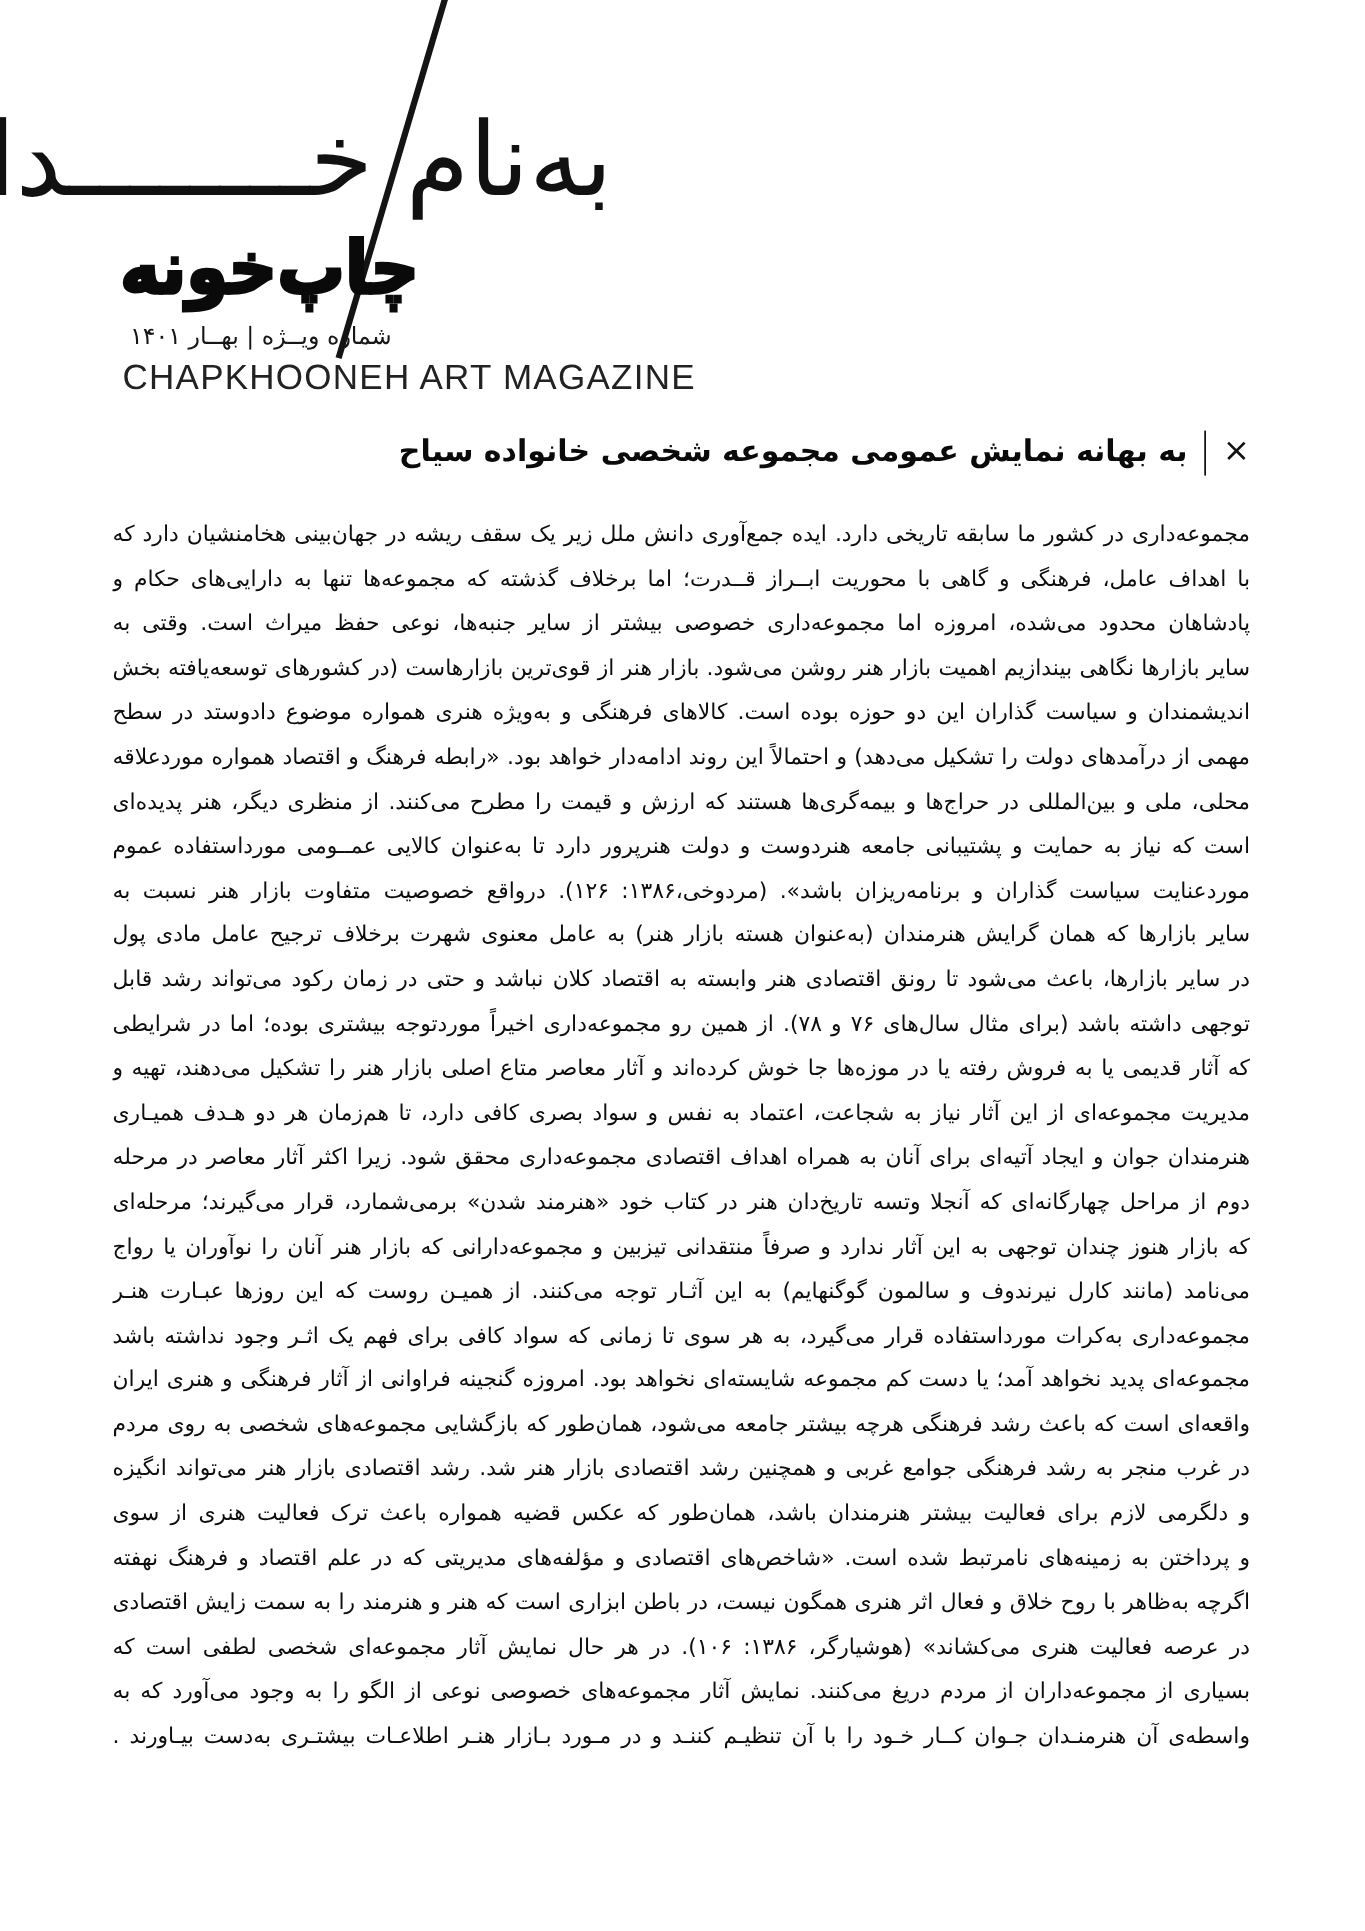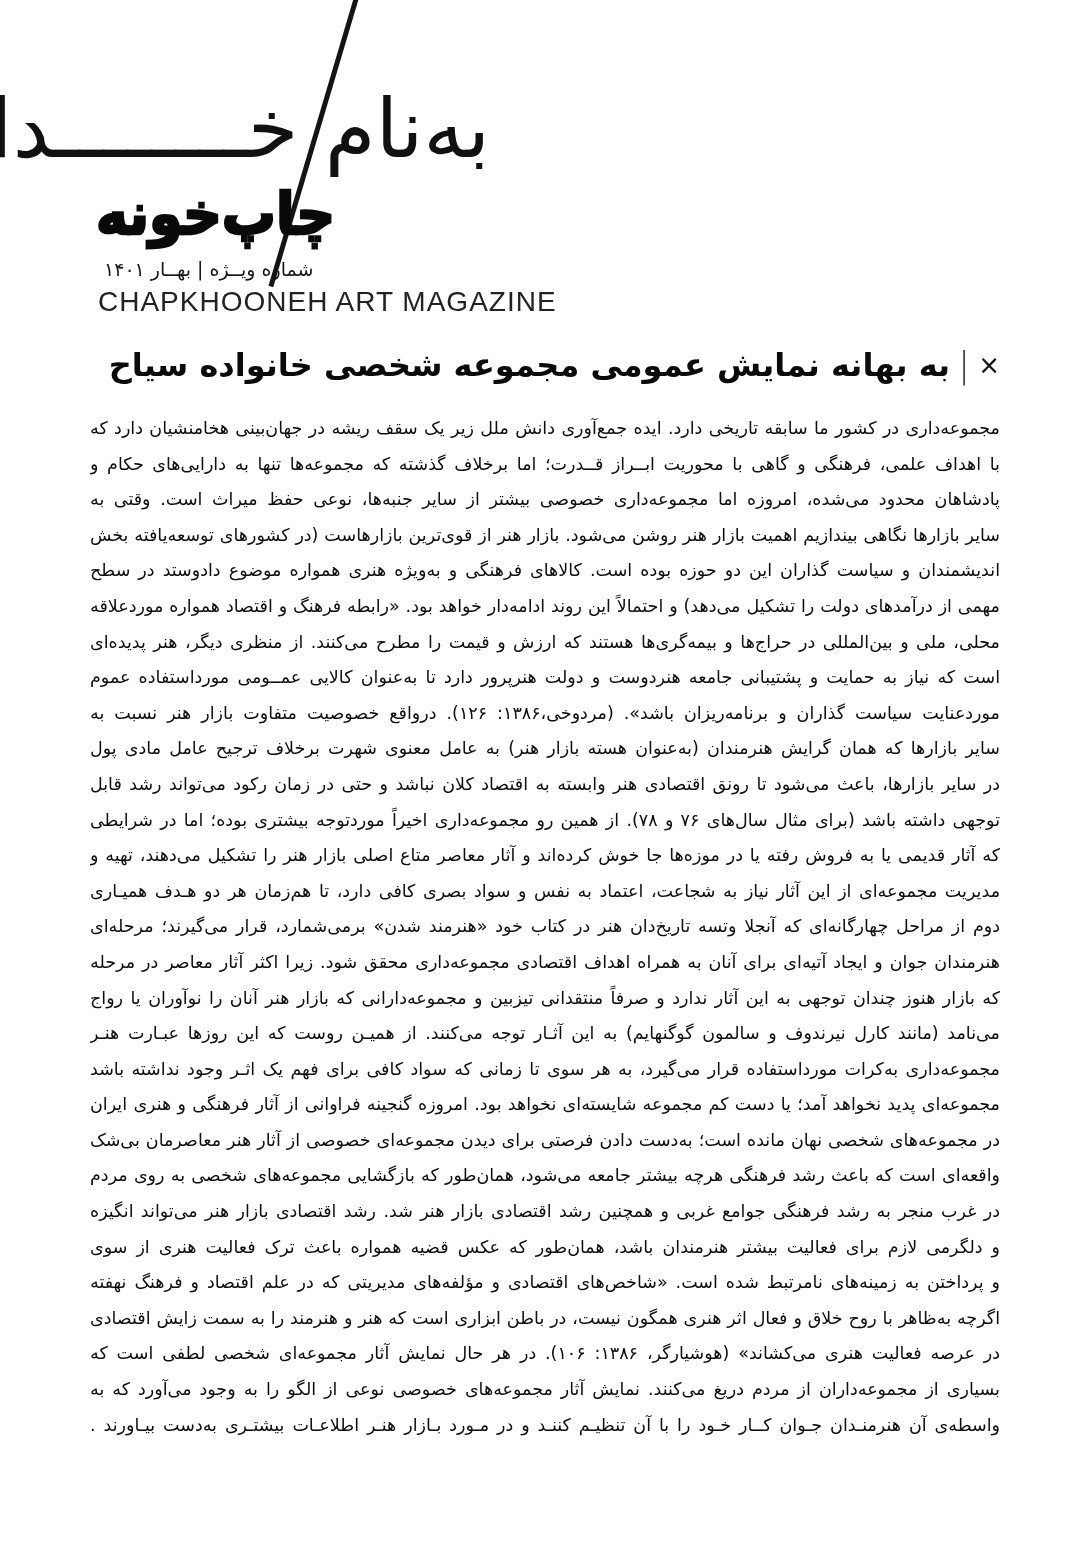--- a/index.html
+++ b/index.html
@@ -78,21 +78,21 @@
     line-height:1;
   }
   .title-divider{
     font-size:30px;
     font-weight:200;
     color:#111;
     line-height:1;
     transform:scaleY(1.2);
   }
   .article-title{
-    font-size:32px;
+    font-size:24px;
     font-weight:bold;
     color:#0a0a0a;
     white-space:nowrap;
   }
   
   .body-text{
     position:absolute;
     top:411px;right:92px;left:90px;
     direction:rtl;
   }
@@ -124,40 +124,39 @@
 
   <div class="title-row">
     <span class="title-marker">×</span>
     <span class="title-divider">|</span>
     <span class="article-title">به بهانه نمایش عمومی مجموعه شخصی خانواده سیاح</span>
   </div>
 
   <div class="body-text">
 
   <div class="body-line">مجموعه‌داری در کشور ما سابقه تاریخی دارد. ایده جمع‌آوری دانش ملل زیر یک سقف ریشه در جهان‌بینی هخامنشیان دارد که</div>
-      <div class="body-line">با اهداف علمی، فرهنگی و گاهی با محوریت ابــراز قــدرت؛ اما برخلاف گذشته که مجموعه‌ها تنها به دارایی‌های حکام و</div>
+      <div class="body-line">با اهداف عامل، فرهنگی و گاهی با محوریت ابــراز قــدرت؛ اما برخلاف گذشته که مجموعه‌ها تنها به دارایی‌های حکام و</div>
       <div class="body-line">پادشاهان محدود می‌شده، امروزه اما مجموعه‌داری خصوصی بیشتر از سایر جنبه‌ها، نوعی حفظ میراث است. وقتی به سراشیبی</div>
       <div class="body-line">سایر بازارها نگاهی بیندازیم اهمیت بازار هنر روشن می‌شود. بازار هنر از قوی‌ترین بازارهاست (در کشورهای توسعه‌یافته بخش</div>
       <div class="body-line">اندیشمندان و سیاست گذاران این دو حوزه بوده است. کالاهای فرهنگی و به‌ویژه هنری همواره موضوع دادوستد در سطح</div>
       <div class="body-line">مهمی از درآمدهای دولت را تشکیل می‌دهد) و احتمالاً این روند ادامه‌دار خواهد بود. «رابطه فرهنگ و اقتصاد همواره موردعلاقه</div>
       <div class="body-line">محلی، ملی و بین‌المللی در حراج‌ها و بیمه‌گری‌ها هستند که ارزش و قیمت را مطرح می‌کنند. از منظری دیگر، هنر پدیده‌ای</div>
       <div class="body-line">است که نیاز به حمایت و پشتیبانی جامعه هنردوست و دولت هنرپرور دارد تا به‌عنوان کالایی عمــومی مورداستفاده عموم</div>
       <div class="body-line">موردعنایت سیاست گذاران و برنامه‌ریزان باشد». (مردوخی،۱۳۸۶: ۱۲۶). درواقع خصوصیت متفاوت بازار هنر نسبت به</div>
       <div class="body-line">سایر بازارها که همان گرایش هنرمندان (به‌عنوان هسته بازار هنر) به عامل معنوی شهرت برخلاف ترجیح عامل مادی پول</div>
       <div class="body-line">در سایر بازارها، باعث می‌شود تا رونق اقتصادی هنر وابسته به اقتصاد کلان نباشد و حتی در زمان رکود می‌تواند رشد قابل</div>
       <div class="body-line">توجهی داشته باشد (برای مثال سال‌های ۷۶ و ۷۸). از همین رو مجموعه‌داری اخیراً موردتوجه بیشتری بوده؛ اما در شرایطی</div>
       <div class="body-line">که آثار قدیمی یا به فروش رفته یا در موزه‌ها جا خوش کرده‌اند و آثار معاصر متاع اصلی بازار هنر را تشکیل می‌دهند، تهیه و</div>
       <div class="body-line">مدیریت مجموعه‌ای از این آثار نیاز به شجاعت، اعتماد به نفس و سواد بصری کافی دارد، تا هم‌زمان هر دو هـدف همیـاری</div>
+      <div class="body-line">هنرمندان جوان و ایجاد آتیه‌ای برای آنان به همراه اهداف اقتصادی مجموعه‌داری محقق شود. زیرا اکثر آثار معاصر در مرحله</div>
       <div class="body-line">دوم از مراحل چهارگانه‌ای که آنجلا وتسه تاریخ‌دان هنر در کتاب خود «هنرمند شدن» برمی‌شمارد، قرار می‌گیرند؛ مرحله‌ای</div>
-      <div class="body-line">هنرمندان جوان و ایجاد آتیه‌ای برای آنان به همراه اهداف اقتصادی مجموعه‌داری محقق شود. زیرا اکثر آثار معاصر در مرحله</div>
       <div class="body-line">که بازار هنوز چندان توجهی به این آثار ندارد و صرفاً منتقدانی تیزبین و مجموعه‌دارانی که بازار هنر آنان را نوآوران یا رواج دهندگان</div>
       <div class="body-line">می‌نامد (مانند کارل نیرندوف و سالمون گوگنهایم) به این آثـار توجه می‌کنند. از همیـن روست که این روزها عبـارت هنـر</div>
       <div class="body-line">مجموعه‌داری به‌کرات مورداستفاده قرار می‌گیرد، به هر سوی تا زمانی که سواد کافی برای فهم یک اثـر وجود نداشته باشد</div>
       <div class="body-line">مجموعه‌ای پدید نخواهد آمد؛ یا دست کم مجموعه شایسته‌ای نخواهد بود. امروزه گنجینه فراوانی از آثار فرهنگی و هنری ایران</div>
-      <div class="body-line">در مجموعه‌های شخصی نهان مانده است؛ به‌دست دادن فرصتی برای دیدن مجموعه‌ای خصوصی از آثار هنر معاصرمان بی‌شک</div>
       <div class="body-line">واقعه‌ای است که باعث رشد فرهنگی هرچه بیشتر جامعه می‌شود، همان‌طور که بازگشایی مجموعه‌های شخصی به روی مردم</div>
       <div class="body-line">در غرب منجر به رشد فرهنگی جوامع غربی و همچنین رشد اقتصادی بازار هنر شد. رشد اقتصادی بازار هنر می‌تواند انگیزه</div>
       <div class="body-line">و دلگرمی لازم برای فعالیت بیشتر هنرمندان باشد، همان‌طور که عکس قضیه همواره باعث ترک فعالیت هنری از سوی هنرمندان</div>
       <div class="body-line">و پرداختن به زمینه‌های نامرتبط شده است. «شاخص‌های اقتصادی و مؤلفه‌های مدیریتی که در علم اقتصاد و فرهنگ نهفته</div>
       <div class="body-line">اگرچه به‌ظاهر با روح خلاق و فعال اثر هنری همگون نیست، در باطن ابزاری است که هنر و هنرمند را به سمت زایش اقتصادی</div>
       <div class="body-line">در عرصه فعالیت هنری می‌کشاند» (هوشیارگر، ۱۳۸۶: ۱۰۶). در هر حال نمایش آثار مجموعه‌ای شخصی لطفی است که</div>
       <div class="body-line">بسیاری از مجموعه‌داران از مردم دریغ می‌کنند. نمایش آثار مجموعه‌های خصوصی نوعی از الگو را به وجود می‌آورد که به</div>
       <div class="body-line">واسطه‌ی آن هنرمنـدان جـوان کــار خـود را با آن تنظیـم کننـد و در مـورد بـازار هنـر اطلاعـات بیشتـری به‌دست بیـاورند .</div>
     </div>
 

